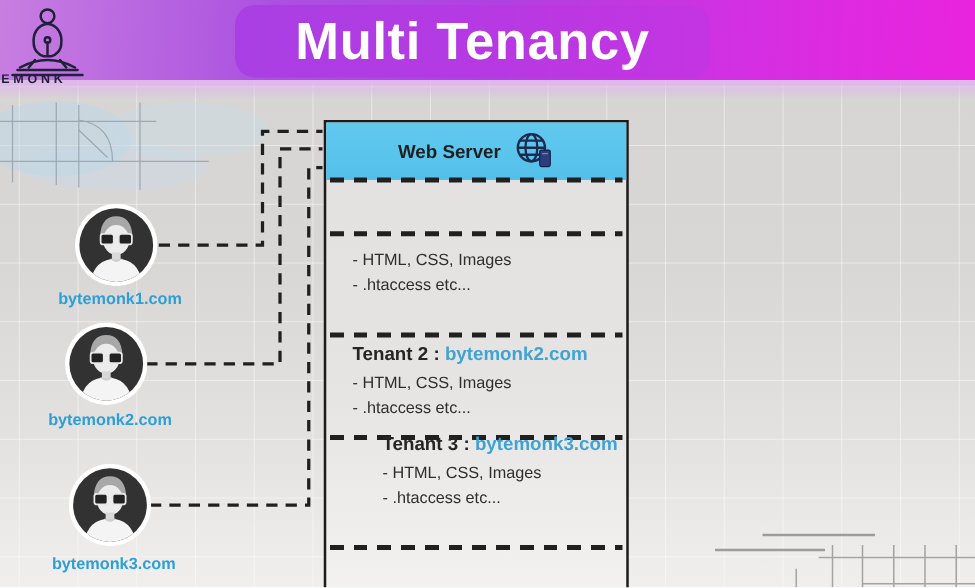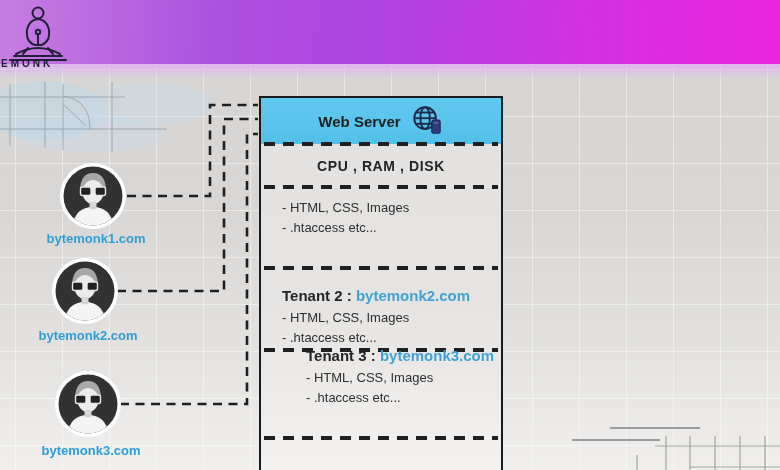--- a/index.html
+++ b/index.html
@@ -122,20 +122,23 @@
   <svg class="connectors" width="780" height="470">
     <g fill="none" stroke="#1f1f1f" stroke-width="2.6" stroke-dasharray="9 6.5">
       <polyline points="127,196 210,196 210,105 258,105"></polyline>
       <polyline points="117,291 224,291 224,119 258,119"></polyline>
       <polyline points="120,404 247,404 247,134 258,134"></polyline>
     </g>
   </svg>
 
   <div class="banner"></div>
   <div class="banner-fade"></div>
+  <div class="title-plate">
+    <span>Multi Tenancy</span>
+  </div>
 
   <svg class="logo" viewBox="0 0 70 72">
     <g fill="none" stroke="#20203a" stroke-width="2" stroke-linecap="round" stroke-linejoin="round">
       <circle cx="36" cy="9" r="5.5"></circle>
       <path d="M36,15 C28,16 24,23 25,31 C25,36 29,40 33,41 L39,41 C43,40 47,36 47,31 C48,23 44,16 36,15 Z"></path>
       <circle cx="36" cy="28" r="2.2"></circle>
       <line x1="36" y1="30" x2="36" y2="40"></line>
       <path d="M14,50 Q36,38 58,50"></path>
       <path d="M12,52 L60,52"></path>
       <line x1="26" y1="44" x2="21" y2="50"></line>
@@ -213,30 +216,29 @@
           <line x1="4.5" y1="15" x2="27.5" y2="15"></line>
           <line x1="6" y1="9" x2="26" y2="9"></line>
           <line x1="6" y1="21" x2="26" y2="21"></line>
         </g>
         <rect x="23" y="17" width="9" height="14" rx="1.5" fill="#2b3f7e" stroke="#152247" stroke-width="1"></rect>
         <line x1="25" y1="20" x2="30" y2="20" stroke="#6f85c4" stroke-width="1.2"></line>
       </svg>
     </div>
     <div class="dashline" style="top:44px;"></div>
 
-    <div class="resources-row">CPU , RAM , DISK</div>
     <div class="dashline" style="top:87px;"></div>
 
     <div class="tenant" style="top:91px; height:79px;">
       <div class="tenant-item">- HTML, CSS, Images</div>
       <div class="tenant-item">- .htaccess etc...</div>
     </div>
     <div class="dashline" style="top:168px;"></div>
 
-    <div class="tenant" style="top:180px; height:78px;">
+    <div class="tenant" style="top:168px; height:78px;">
       <div class="tenant-title">
         <span class="tname">Tenant 2 :</span>
         <span class="tdomain">bytemonk2.com</span>
       </div>
       <div class="tenant-item">- HTML, CSS, Images</div>
       <div class="tenant-item">- .htaccess etc...</div>
     </div>
     <div class="dashline" style="top:250px;"></div>
 
     <div class="tenant" style="top:240px; height:78px;margin-left:24px;">

